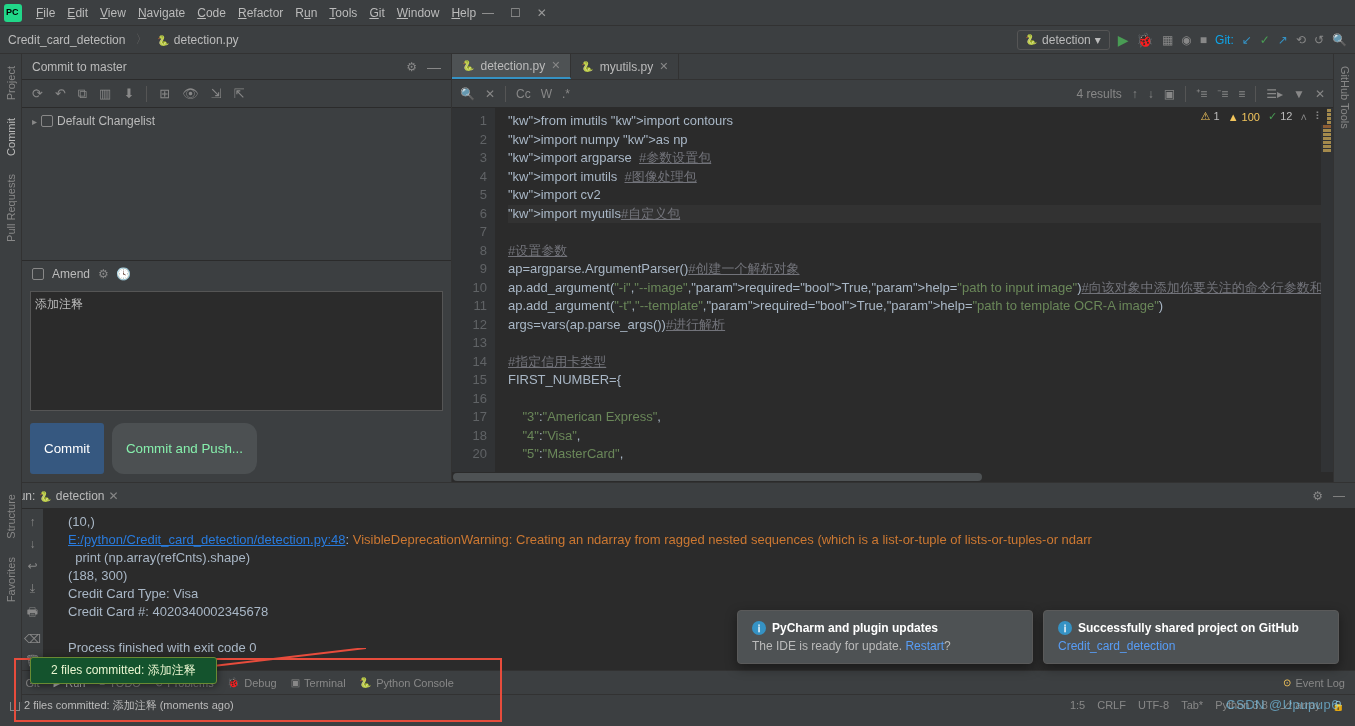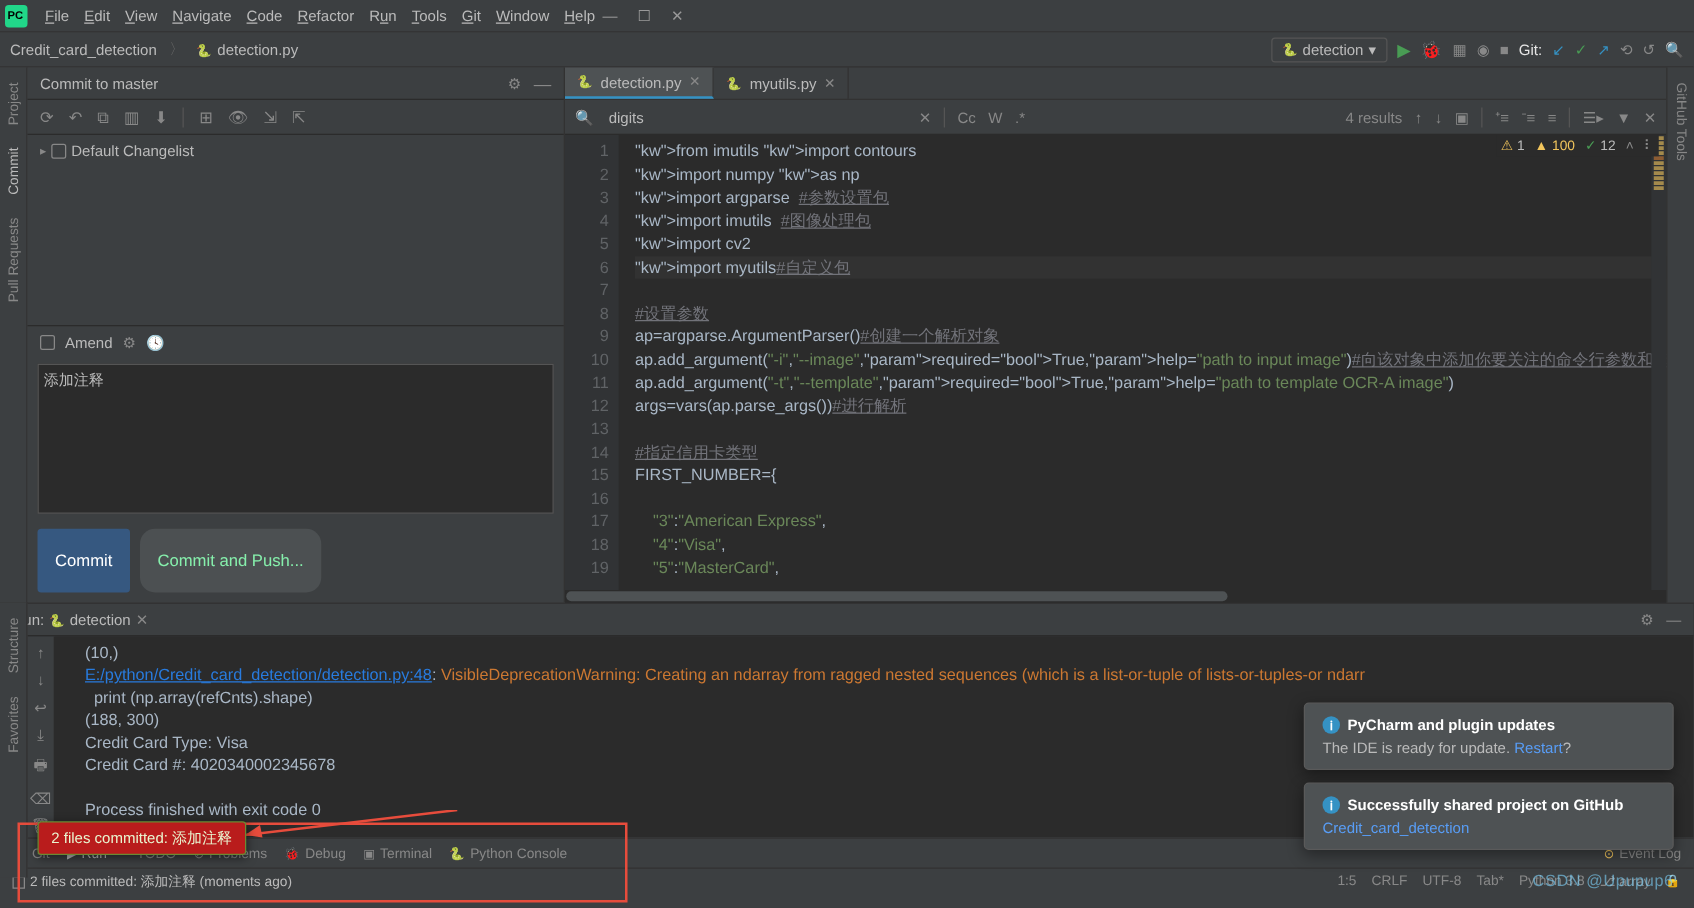--- a/index.html
+++ b/index.html
@@ -18,21 +18,21 @@
 .navbar { height:28px; background:#3c3f41; display:flex; align-items:center; padding:0 8px; border-bottom:1px solid #323232; }
 .bc { display:flex; align-items:center; gap:6px; }
 .bc-sep { color:#666; margin:0 4px; }
 .bc-file::before { content:"🐍"; font-size:10px; margin-right:4px; }
 .nav-right { margin-left:auto; display:flex; align-items:center; gap:8px; }
 .py-selector { background:#3c3f41; border:1px solid #555; padding:2px 8px; border-radius:3px; display:flex; align-items:center; gap:4px; }
 .py-selector::before{content:"🐍"; font-size:10px;}
 .run-btn { color:#499c54; font-size:14px; cursor:pointer; }
 .debug-btn { color:#499c54; font-size:14px; cursor:pointer; }
 .nav-icon { color:#888; cursor:pointer; }
-.git-label { color:#e5e5e5; }
+.git-label { color:#0ea5e9; }
 .git-ico { color:#3592c4; }
 
 .main { display:flex; height:428px; }
 
 .left-rail { width:22px; background:#3c3f41; border-right:1px solid #323232; display:flex; flex-direction:column; align-items:center; gap:18px; padding-top:12px; }
 .left-rail span { writing-mode:vertical-rl; transform:rotate(180deg); color:#888; font-size:11px; cursor:pointer; }
 
 .right-rail { width:22px; background:#3c3f41; border-left:1px solid #323232; display:flex; flex-direction:column; align-items:center; padding-top:12px; }
 .right-rail span { writing-mode:vertical-rl; color:#888; font-size:11px; cursor:pointer; }
 
@@ -100,27 +100,27 @@
 .run-body { flex:1; display:flex; overflow:hidden; }
 .run-left { width:22px; background:#3c3f41; display:flex; flex-direction:column; align-items:center; gap:8px; padding:6px 0; }
 .run-left .ico{color:#888;cursor:pointer;font-size:12px;}
 .run-left .ico.play{color:#499c54;}
 .run-left2 { width:22px; background:#3c3f41; display:flex; flex-direction:column; align-items:center; gap:8px; padding:6px 0; border-right:1px solid #2b2b2b; }
 .run-left2 .ico{color:#888;cursor:pointer;font-size:12px;}
 .console { flex:1; font-family:Consolas,monospace; font-size:13px; color:#a9b7c6; padding:4px 24px; line-height:18px; white-space:pre; overflow:hidden; position:relative;}
 .console .path{color:#287bde; text-decoration:underline;}
 .console .warn{color:#cc7832;}
 
-.balloons { position:absolute; bottom:46px; right:16px; display:flex; flex-direction:column; gap:10px; z-index:50; }
+.balloons { position:absolute; bottom:62px; right:16px; display:flex; flex-direction:row; gap:10px; z-index:50; }
 .balloon { background:#4e5254; border:1px solid #5a5a5a; border-radius:4px; padding:10px 14px; width:296px; color:#bbb; box-shadow:0 4px 12px rgba(0,0,0,.4); }
 .balloon-title { font-weight:bold; color:#fff; display:flex; align-items:center; gap:6px; margin-bottom:4px; }
 .balloon-title::before { content:"ℹ"; background:#3592c4; color:#fff; width:14px; height:14px; border-radius:50%; display:inline-flex; align-items:center; justify-content:center; font-size:10px; }
 .balloon-link { color:#589df6; cursor:pointer; }
 
-.tooltip-commit { position:absolute; left:30px; bottom:42px; background:#b91c1c; border:1px solid #6a8a33; color:#e9f5d0; padding:4px 10px; border-radius:3px; z-index:60; font-size:12px; box-shadow:0 2px 8px rgba(0,0,0,.5); }
+.tooltip-commit { position:absolute; left:30px; bottom:42px; background:#14532d; border:1px solid #6a8a33; color:#e9f5d0; padding:4px 20px; border-radius:3px; z-index:60; font-size:12px; box-shadow:0 2px 8px rgba(0,0,0,.5); }
 
 .red-box { position:absolute; left:14px; bottom:4px; width:488px; height:64px; border:2px solid #e74c3c; z-index:40; pointer-events:none; }
 .red-arrow { position:absolute; left:196px; bottom:54px; width:170px; height:24px; z-index:41; pointer-events:none; }
 .red-arrow svg line{stroke:#e74c3c;stroke-width:2;}
 .red-arrow svg polygon{fill:#e74c3c;}
 
 .bottom-tabs { height:24px; background:#3c3f41; display:flex; align-items:center; padding:0 10px; gap:14px; border-top:1px solid #323232; }
 .btab { display:flex; align-items:center; gap:4px; color:#888; cursor:pointer; font-size:11px; }
 .btab.active { color:#bbb; }
 .btab .ico{font-size:10px;}
@@ -237,21 +237,20 @@
         <span>detection.py</span>
         <span class="close">✕</span>
       </div>
       <div class="tab">
         <span>myutils.py</span>
         <span class="close">✕</span>
       </div>
     </div>
     <div class="findbar">
       <span class="find-ico">🔍</span>
-      <input class="find-input" value="digits" style="">
       <span class="find-clear">✕</span>
       <span class="find-sep"></span>
       <span class="find-opt">Cc</span>
       <span class="find-opt">W</span>
       <span class="find-opt">.*</span>
       <span class="find-spacer"></span>
       <span class="find-results">4 results</span>
       <span class="find-nav">↑</span>
       <span class="find-nav">↓</span>
       <span class="find-nav">▣</span>
@@ -284,21 +283,21 @@
           <div>9</div>
           <div>10</div>
           <div>11</div>
           <div>12</div>
           <div>13</div>
           <div>14</div>
           <div>15</div>
           <div>16</div>
           <div>17</div>
           <div>18</div>
-          <div>19</div>
+          <div>20</div>
         </div>
       <div class="code-lines" id="code-lines"><div class="ln"><span class="&lt;span">"kw"</span>&gt;from imutils <span class="&lt;span">"kw"</span>&gt;import contours</div><div class="ln"><span class="&lt;span">"kw"</span>&gt;import numpy <span class="&lt;span">"kw"</span>&gt;as np</div><div class="ln"><span class="&lt;span">"kw"</span>&gt;import argparse  <span class="cmt-cn">#参数设置包</span></div><div class="ln"><span class="&lt;span">"kw"</span>&gt;import imutils  <span class="cmt-cn">#图像处理包</span></div><div class="ln"><span class="&lt;span">"kw"</span>&gt;import cv2</div><div class="ln hl-line"><span class="&lt;span">"kw"</span>&gt;import myutils<span class="cmt-cn">#自定义包</span></div><div class="ln">&nbsp;</div><div class="ln"><span class="cmt-cn">#设置参数</span></div><div class="ln">ap=argparse.ArgumentParser()<span class="cmt-cn">#创建一个解析对象</span></div><div class="ln">ap.add_argument(<span class="str">"-i"</span>,<span class="str">"--image"</span>,<span class="&lt;span">"param"</span>&gt;required=<span class="&lt;span">"bool"</span>&gt;True,<span class="&lt;span">"param"</span>&gt;help=<span class="str">"path to input image"</span>)<span class="cmt-cn">#向该对象中添加你要关注的命令行参数和选项</span></div><div class="ln">ap.add_argument(<span class="str">"-t"</span>,<span class="str">"--template"</span>,<span class="&lt;span">"param"</span>&gt;required=<span class="&lt;span">"bool"</span>&gt;True,<span class="&lt;span">"param"</span>&gt;help=<span class="str">"path to template OCR-A image"</span>)</div><div class="ln">args=vars(ap.parse_args())<span class="cmt-cn">#进行解析</span></div><div class="ln">&nbsp;</div><div class="ln"><span class="cmt-cn">#指定信用卡类型</span></div><div class="ln">FIRST_NUMBER={</div><div class="ln">&nbsp;</div><div class="ln">    <span class="str">"3"</span>:<span class="str">"American Express"</span>,</div><div class="ln">    <span class="str">"4"</span>:<span class="str">"Visa"</span>,</div><div class="ln">    <span class="str">"5"</span>:<span class="str">"MasterCard"</span>,</div></div>
       <div class="minimap">
         <div></div>
           <div></div>
           <div></div>
           <div></div>
           <div style="background:#cc7832"></div>
           <div></div>
           <div></div>

